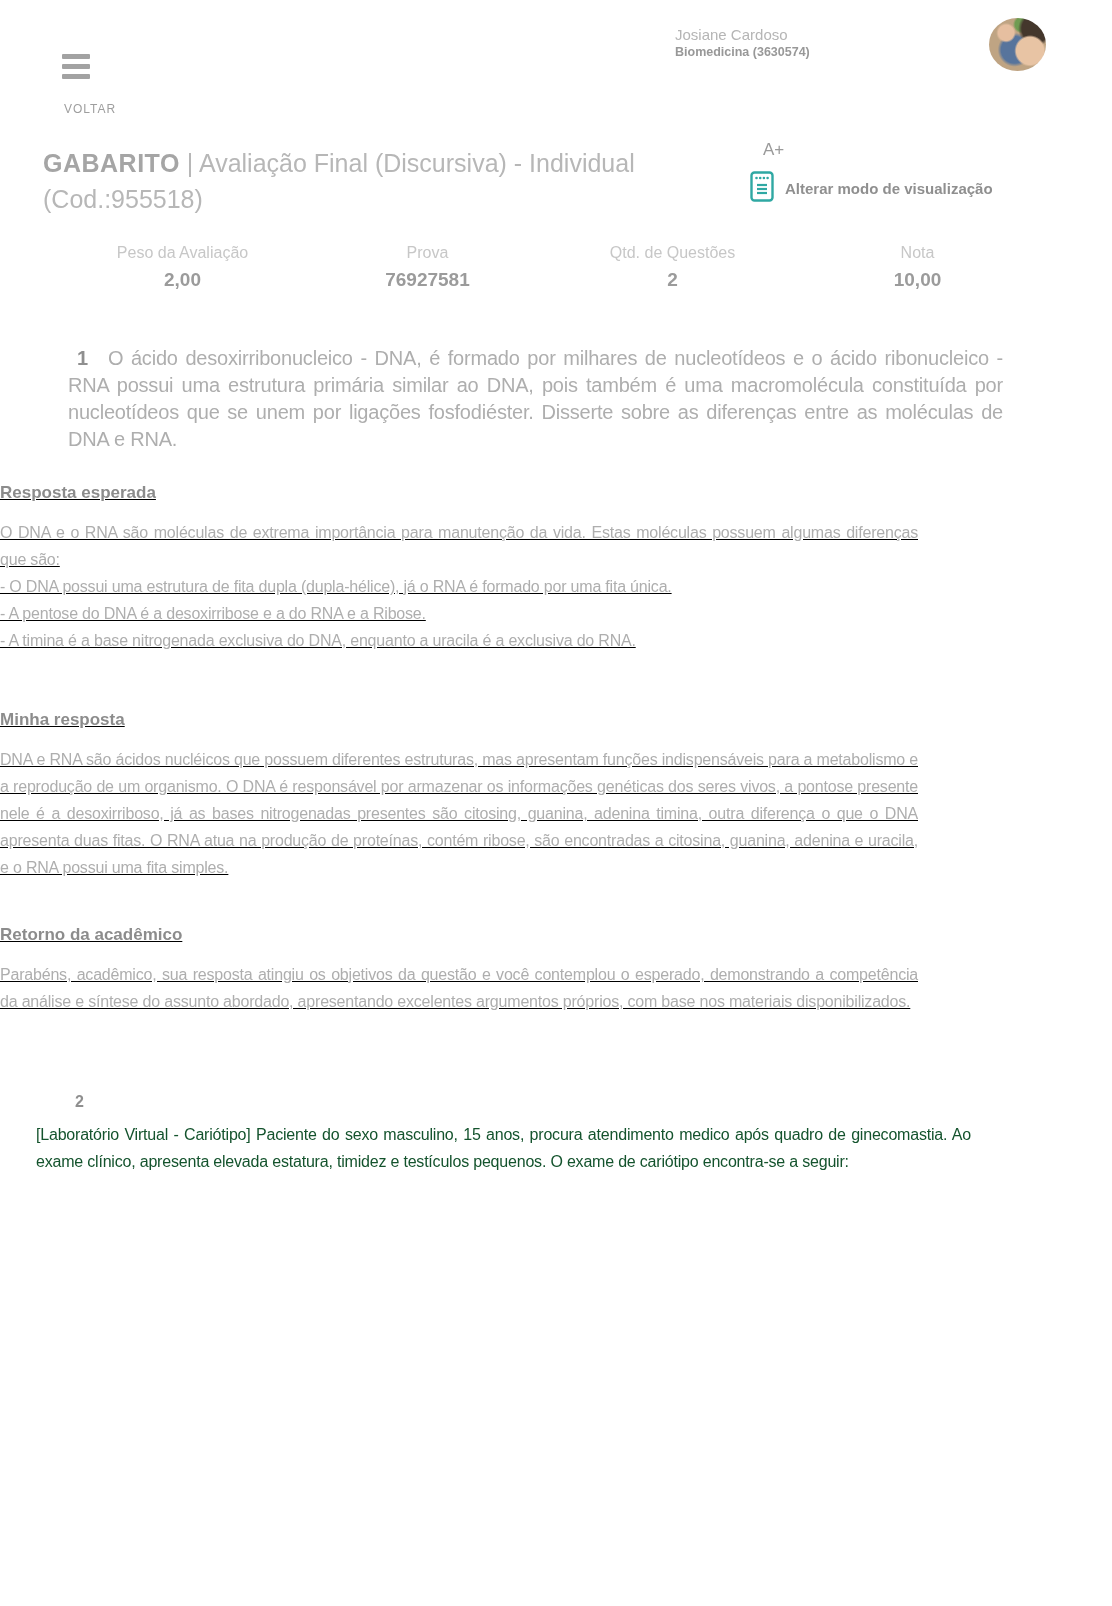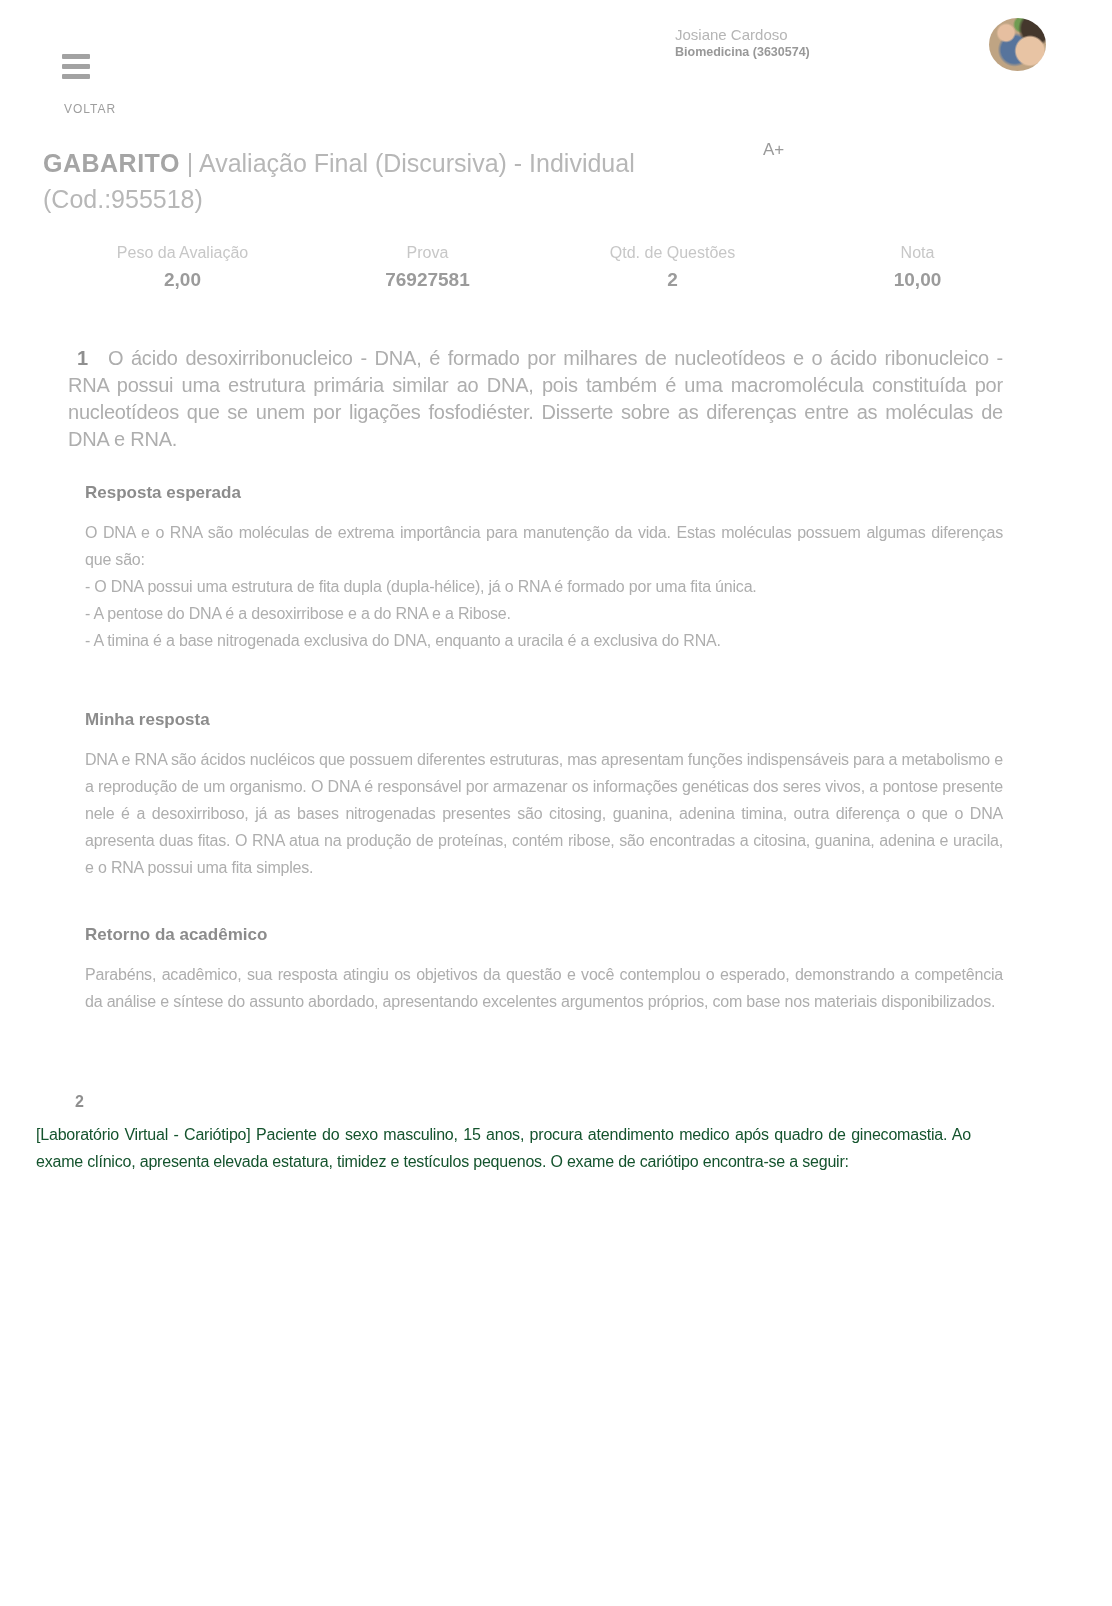--- a/index.html
+++ b/index.html
@@ -33,21 +33,21 @@
   
   .summary { position:absolute; left:60px; top:243px; width:980px; display:grid; grid-template-columns:repeat(4,1fr); }
   .summary .cell { text-align:center; }
   .summary .lbl { font-size:16px; color:#c7c7c7; line-height:20px; }
   .summary .val { font-size:19px; color:#9b9b9b; font-weight:600; margin-top:6px; }
 
   
   .main { position:absolute; left:0; top:345px; width:1112px; }
   .q-block { margin-left:68px; width:935px; font-size:20px; line-height:27px; color:#aeaeae; text-align:justify; letter-spacing:-0.2px; }
   .q-num { font-weight:bold; color:#8f8f8f; margin:0 20px 0 9px; }
-  .answer-section { margin-left:85px; width:918px; }
+  .answer-section { width:918px;text-decoration:underline; }
   .answer-section .heading { font-size:17px; font-weight:bold; color:#8c8c8c; }
   .answer-section .body { margin-top:16px; font-size:16px; line-height:27px; color:#aeaeae; text-align:justify; white-space:pre-line; letter-spacing:-0.2px; }
   #section-expected { margin-top:30px; }
   #section-mine { margin-top:56px; }
   #section-feedback { margin-top:44px; }
   .q2-wrap { margin-top:78px; }
   .q2-num { margin-left:75px; font-size:16px; font-weight:bold; color:#8f8f8f; }
   .q2-text { margin-top:10px; margin-left:36px; width:935px; font-size:16px; line-height:27px; color:#14532d; text-align:justify; letter-spacing:-0.2px; }
 </style>
 </head>
@@ -70,20 +70,35 @@
   <div class="voltar">VOLTAR</div>
 
   <div class="title">
     <span class="bold">GABARITO</span>
     <span>|</span>
     <span>Avaliação Final (Discursiva) - Individual (Cod.:955518)</span>
   </div>
 
   <div class="aplus">A+</div>
 
+  <div class="viewmode">
+    <span>
+      <svg width="24" height="31" viewBox="0 0 24 31">
+        <rect x="1.5" y="1.5" width="21" height="28" rx="3" fill="none" stroke="#2fa8a3" stroke-width="2.4"></rect>
+        <circle cx="6.5" cy="7" r="1.3" fill="#2fa8a3"></circle>
+        <circle cx="10.2" cy="7" r="1.3" fill="#2fa8a3"></circle>
+        <circle cx="13.9" cy="7" r="1.3" fill="#2fa8a3"></circle>
+        <circle cx="17.6" cy="7" r="1.3" fill="#2fa8a3"></circle>
+        <line x1="7" y1="14" x2="17" y2="14" stroke="#2fa8a3" stroke-width="2.2"></line>
+        <line x1="7" y1="18" x2="17" y2="18" stroke="#2fa8a3" stroke-width="2.2"></line>
+        <line x1="7" y1="22" x2="17" y2="22" stroke="#2fa8a3" stroke-width="2.2"></line>
+      </svg>
+    </span>
+    <span class="label">Alterar modo de visualização</span>
+  </div>
 
   <div class="summary">
     <div class="cell">
       <div class="lbl">Peso da Avaliação</div>
       <div class="val">2,00</div>
     </div>
     <div class="cell">
       <div class="lbl">Prova</div>
       <div class="val">76927581</div>
     </div>

